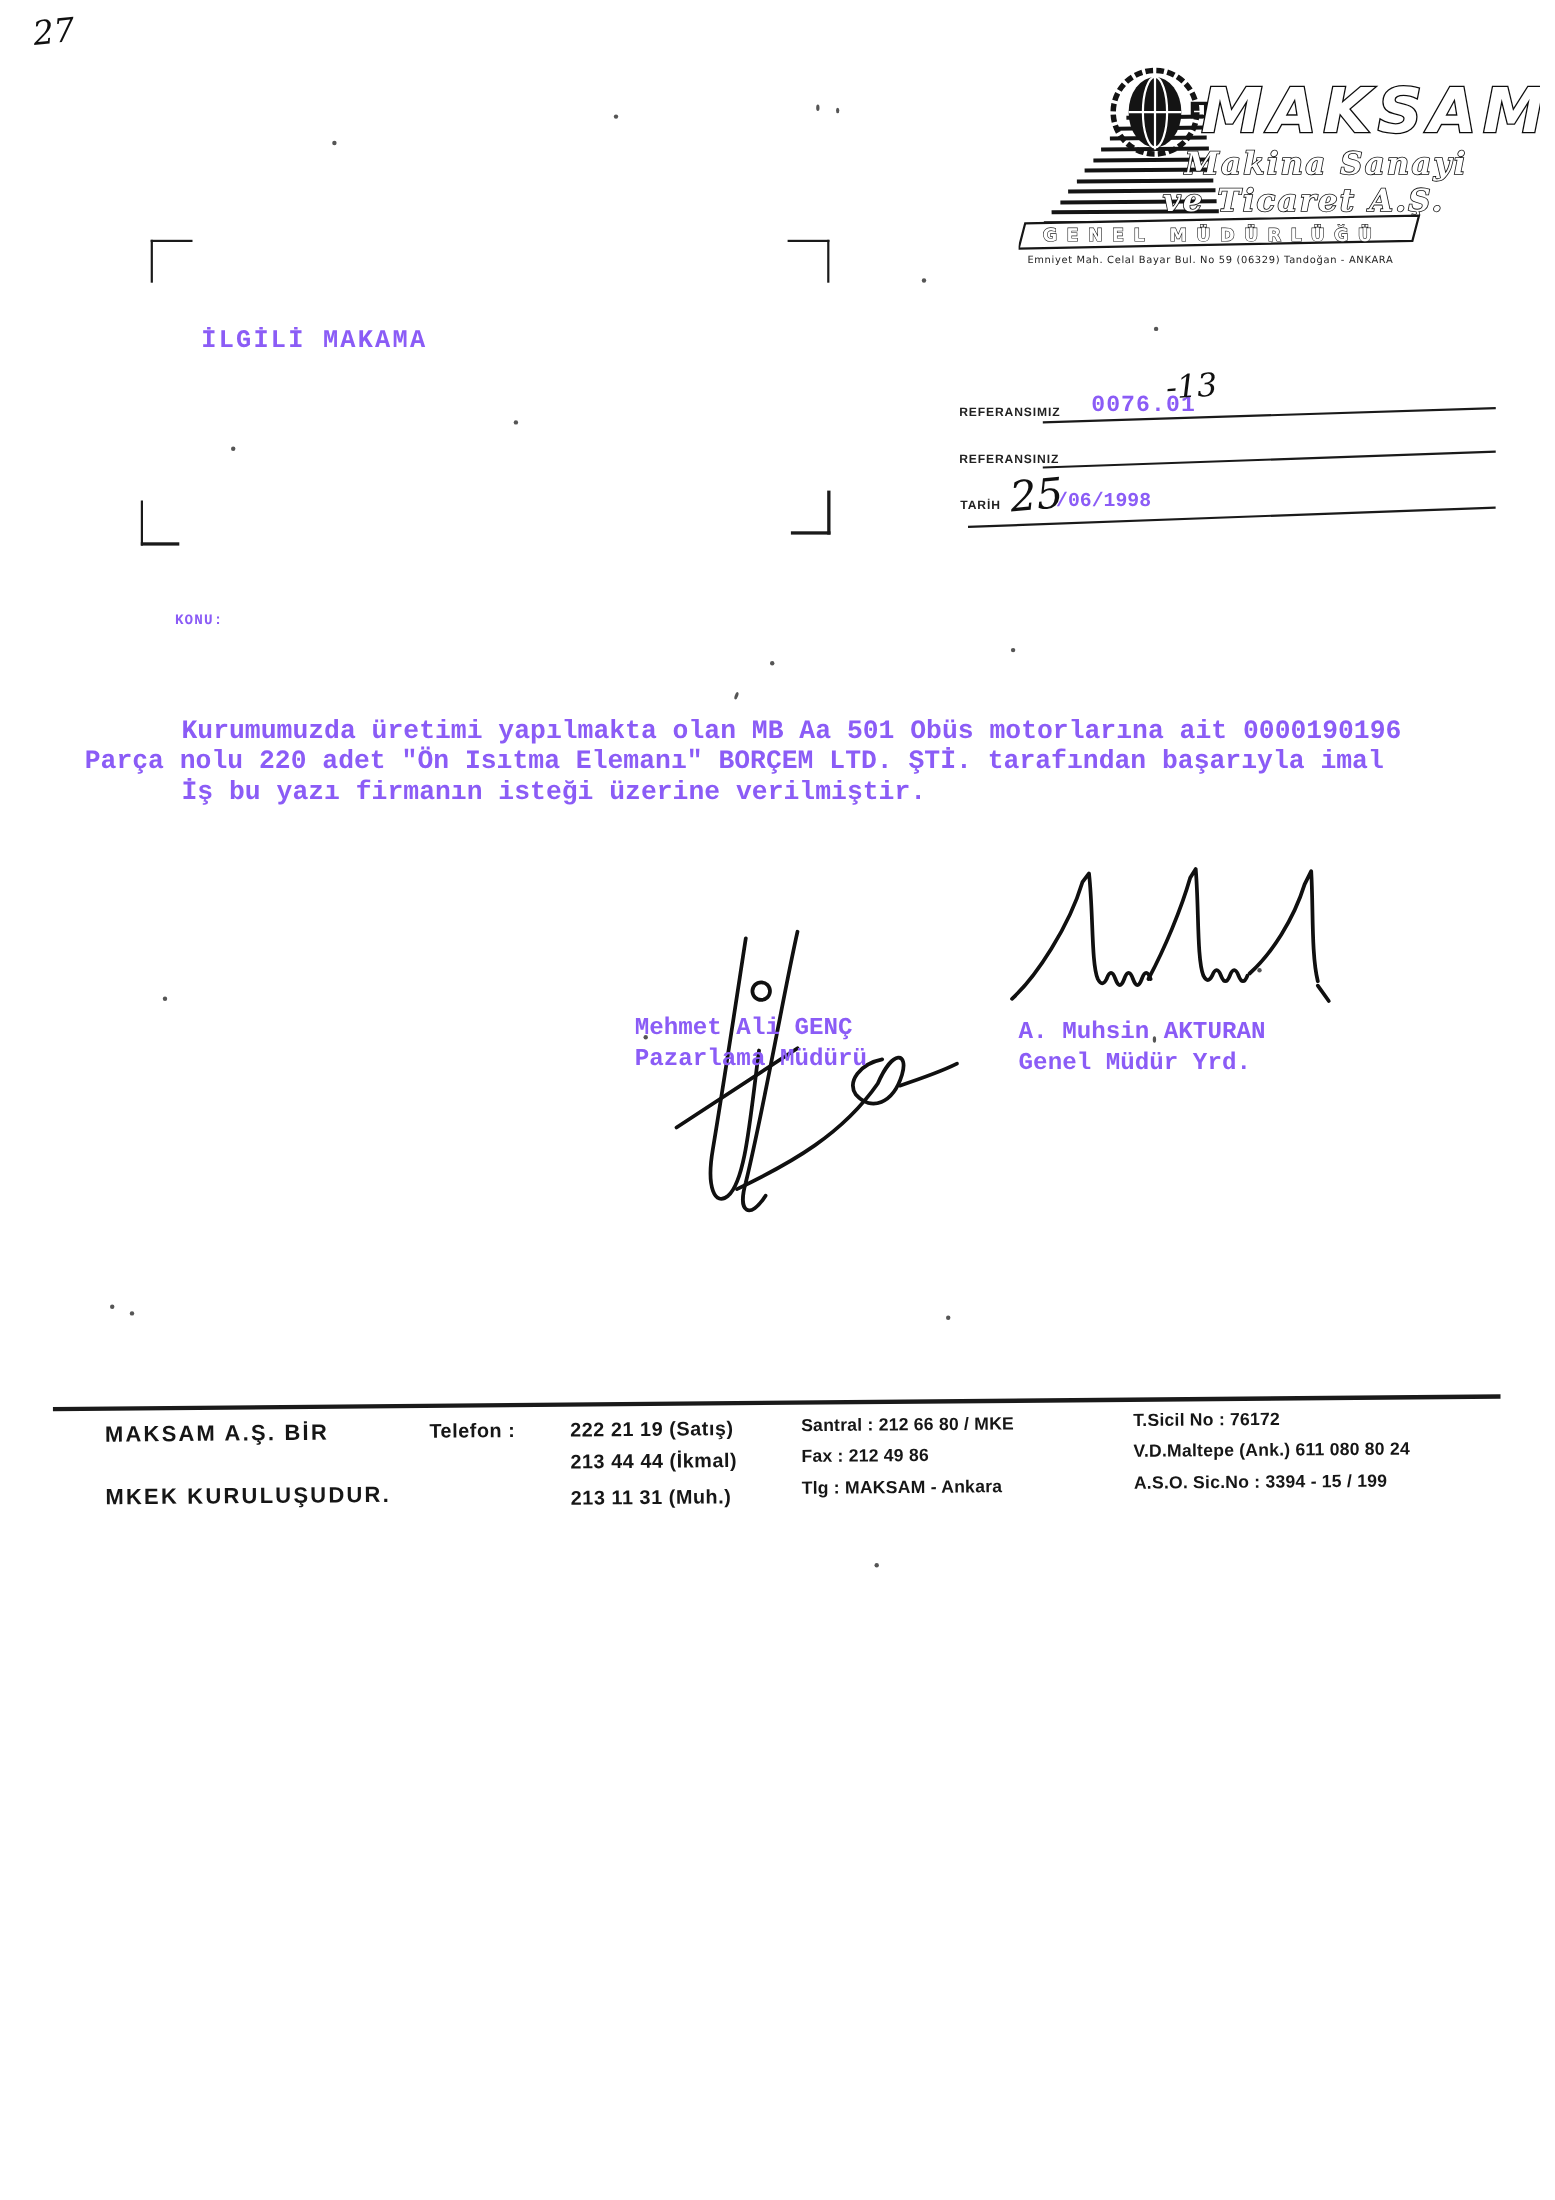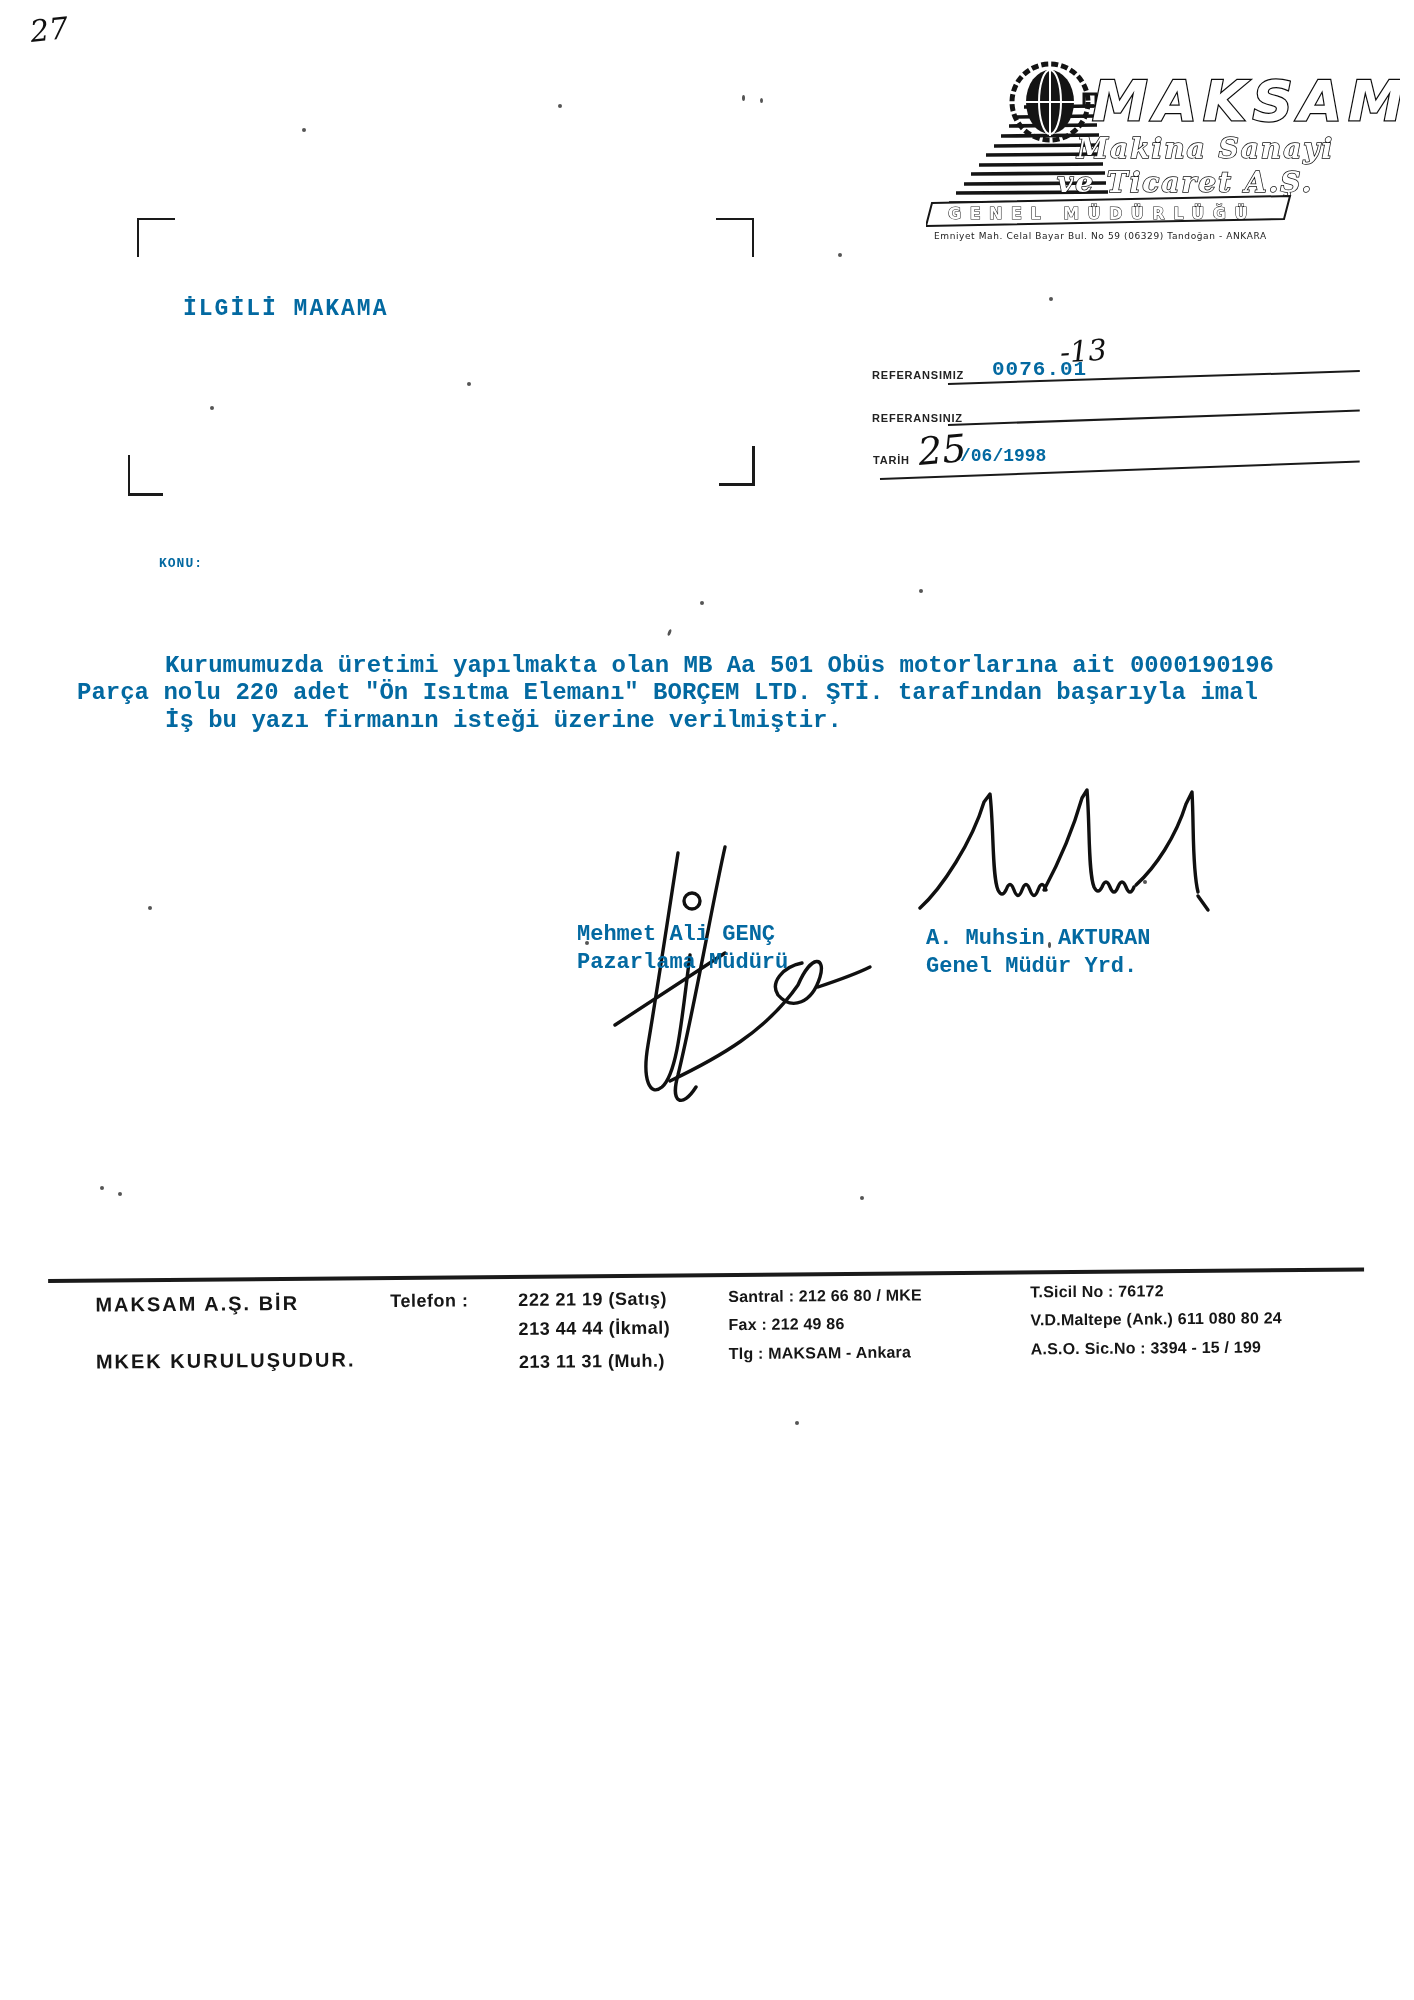--- a/index.html
+++ b/index.html
@@ -1,19 +1,19 @@
 <!DOCTYPE html>
 <html><head>
 <meta charset="utf-8">
 <title>Document</title>
 <style>
   html,body{margin:0;padding:0;background:#d9d9d9;}
   #sheet{position:relative;width:1414px;height:2000px;background:#ffffff;overflow:hidden;color:#141414;}
   .abs{position:absolute;}
-  .mono{font-family:"Liberation Mono","DejaVu Sans Mono",monospace;font-weight:bold;color:#0369a1;}
+  .mono{font-family:"Liberation Mono","DejaVu Sans Mono",monospace;font-weight:bold;color:#8b5cf6;}
   .sans{font-family:"Liberation Sans","DejaVu Sans",sans-serif;color:#161616;}
   .hand{font-family:"DejaVu Serif",serif;font-style:italic;color:#101010;}
   .bracket{border:0 solid #1a1a1a;}
   .rline{background:#1a1a1a;height:2px;transform-origin:left center;}
   .speck{width:4px;height:4px;background:#2a2a2a;border-radius:50%;opacity:.8;}
   .heading{font-size:23px;letter-spacing:2px;}
   .konu{font-size:13px;letter-spacing:1px;padding-left:33px;}
   .field-label{font-size:11px;letter-spacing:.8px;font-weight:bold;color:#222;}
   .body-line{font-size:24px;line-height:27.4px;white-space:pre;}
   .indent{padding-left:88px;}

